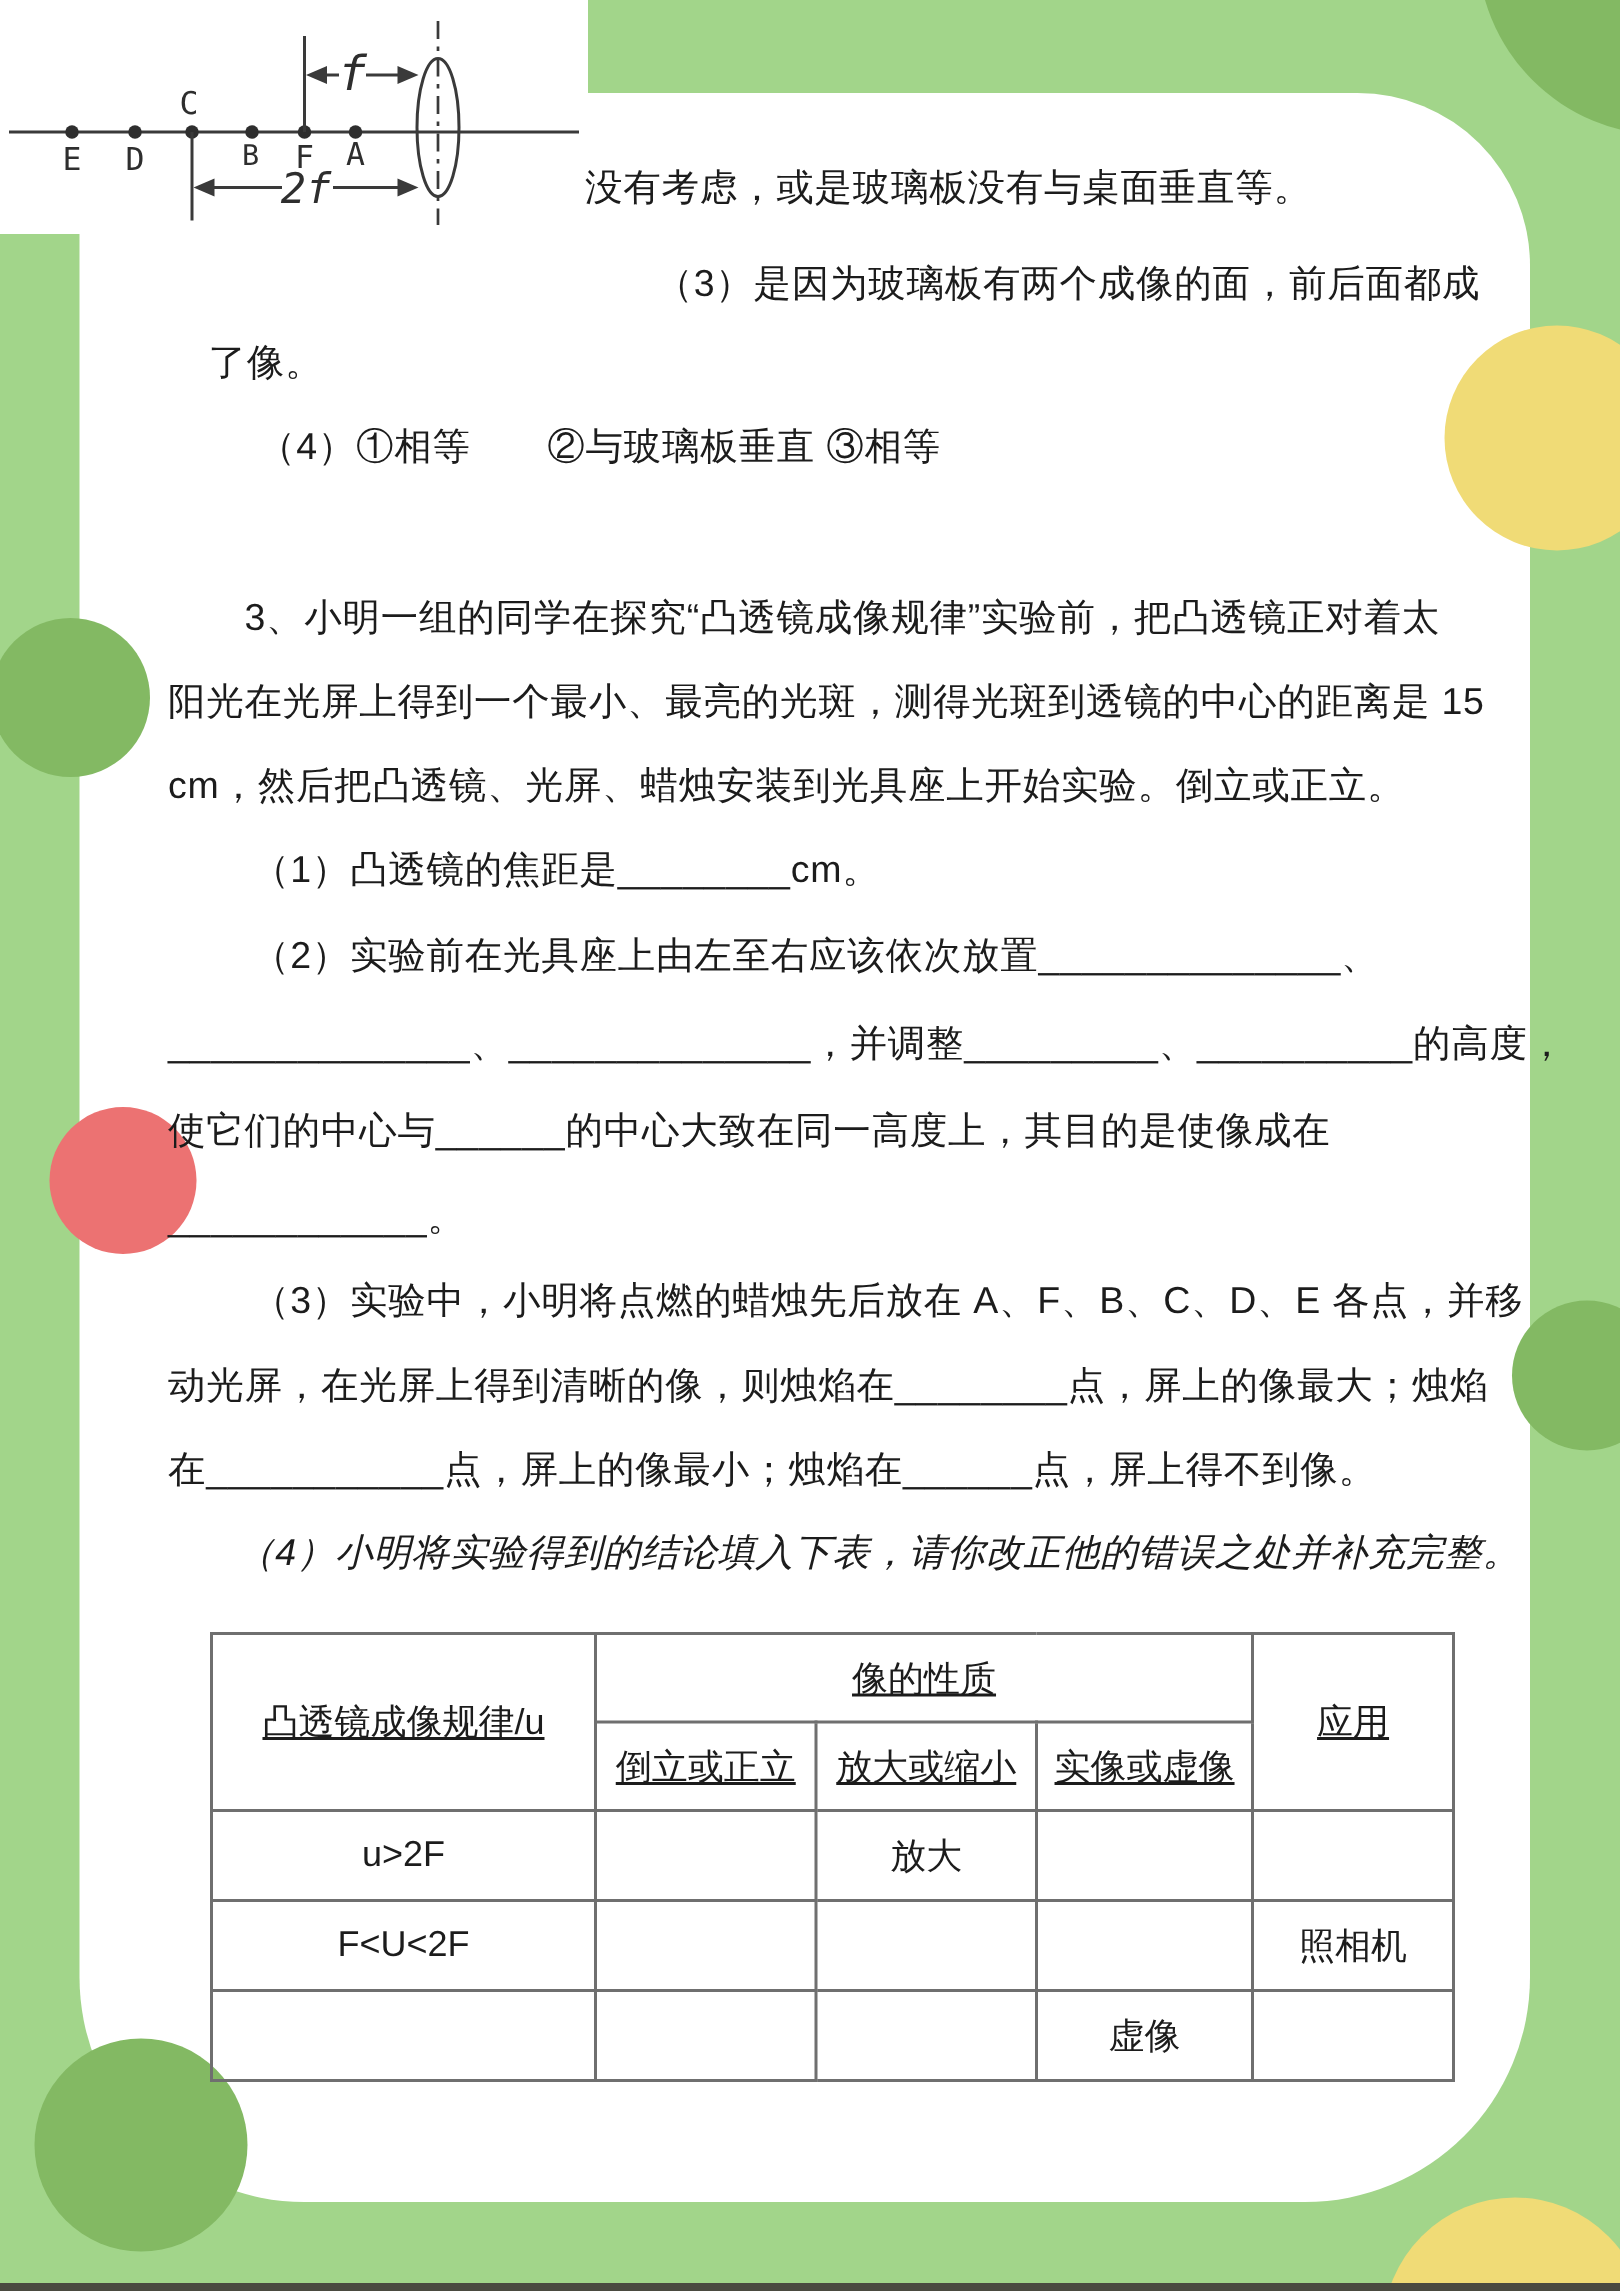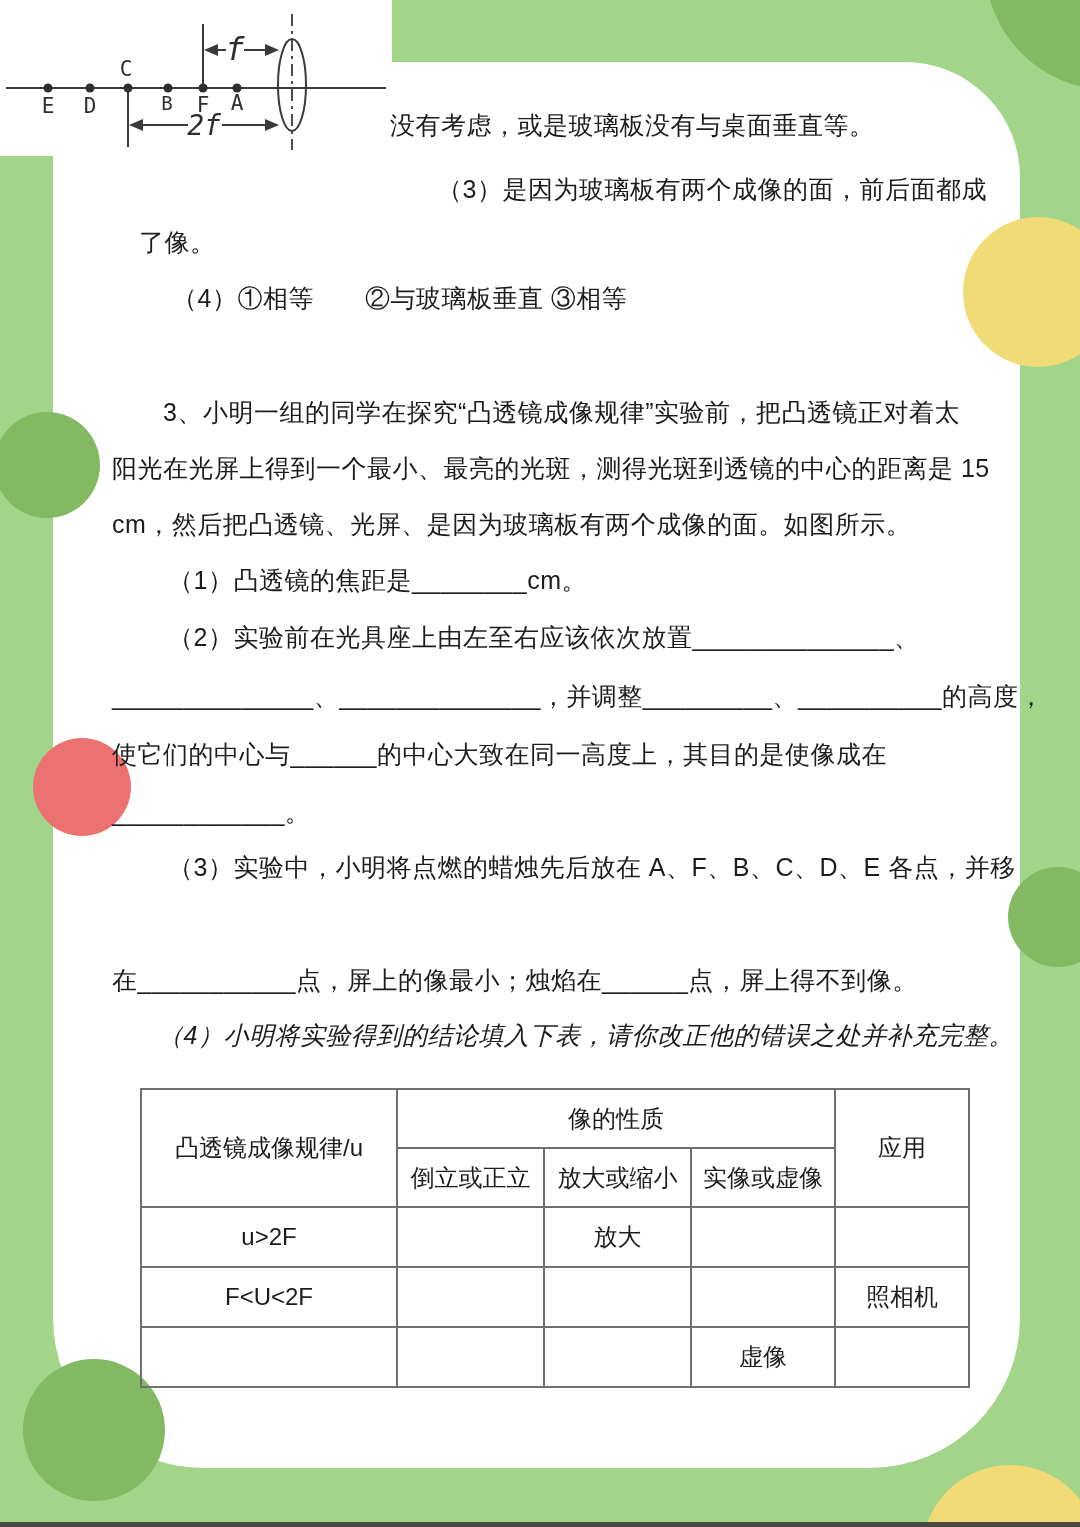--- a/index.html
+++ b/index.html
@@ -35,21 +35,21 @@
   .qtable{
     position:absolute;left:140px;top:1088px;width:828px;z-index:5;
     border-collapse:collapse;table-layout:fixed;
   }
   .qtable td{
     border:2px solid #6f6f6f;
     text-align:center;vertical-align:middle;
     font-size:24px;font-weight:500;color:#1c1c1c;
     padding:0;
   }
-  .hrow td{height:57px;}
+  .hrow td{height:57px;text-decoration:underline;}
   .brow td{height:58px;}
   svg text{font-family:"DejaVu Sans Mono", monospace;}
 </style>
 </head>
 <body>
 
 <div class="page">
 
   <div class="card"></div>
 
@@ -99,27 +99,28 @@
       <line x1="292" y1="14" x2="292" y2="150" stroke="#3a3a3a" stroke-width="1.8" stroke-dasharray="12 5 3 5"></line>
     </svg>
   </div>
 
   <div class="tline" style="left:390px;top:110px;">没有考虑，或是玻璃板没有与桌面垂直等。</div>
   <div class="tline" style="left:437px;top:174px;">（3）是因为玻璃板有两个成像的面，前后面都成</div>
   <div class="tline" style="left:115px;top:227px;margin-left:24px;">了像。</div>
   <div class="tline" style="left:172px;top:283px;">（4）①相等　　②与玻璃板垂直 ③相等</div>
   <div class="tline" style="left:163px;top:397px;">3、小明一组的同学在探究“凸透镜成像规律”实验前，把凸透镜正对着太</div>
   <div class="tline" style="left:112px;top:453px;text-align:right;">阳光在光屏上得到一个最小、最亮的光斑，测得光斑到透镜的中心的距离是 15</div>
-  <div class="tline" style="left:112px;top:509px;">cm，然后把凸透镜、光屏、是因为玻璃板有两个成像的面。如图所示。</div>
+  <div class="tline" style="left:112px;top:509px;">cm，然后把凸透镜、光屏、蜡烛安装到光具座上开始实验。倒立或正立。</div>
   <div class="tline" style="left:168px;top:565px;">（1）凸透镜的焦距是________cm。</div>
   <div class="tline" style="left:168px;top:622px;">（2）实验前在光具座上由左至右应该依次放置______________、</div>
   <div class="tline" style="left:112px;top:681px;">______________、______________，并调整_________、__________的高度，</div>
   <div class="tline" style="left:112px;top:739px;">使它们的中心与______的中心大致在同一高度上，其目的是使像成在</div>
   <div class="tline" style="left:112px;top:797px;">____________。</div>
   <div class="tline" style="left:168px;top:852px;">（3）实验中，小明将点燃的蜡烛先后放在 A、F、B、C、D、E 各点，并移</div>
+  <div class="tline" style="left:112px;top:909px;">动光屏，在光屏上得到清晰的像，则烛焰在________点，屏上的像最大；烛焰</div>
   <div class="tline" style="left:112px;top:965px;">在___________点，屏上的像最小；烛焰在______点，屏上得不到像。</div>
   <div class="tline" style="left:158px;top:1020px;font-style:italic;">（4）小明将实验得到的结论填入下表，请你改正他的错误之处并补充完整。</div>
 
   <table class="qtable">
     <colgroup>
       <col style="width:256px">
         <col style="width:147px">
         <col style="width:147px">
         <col style="width:144px">
         <col style="width:134px">

